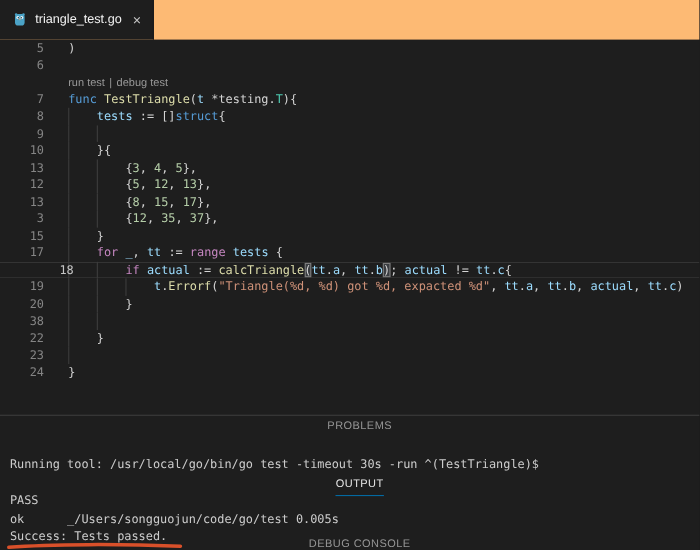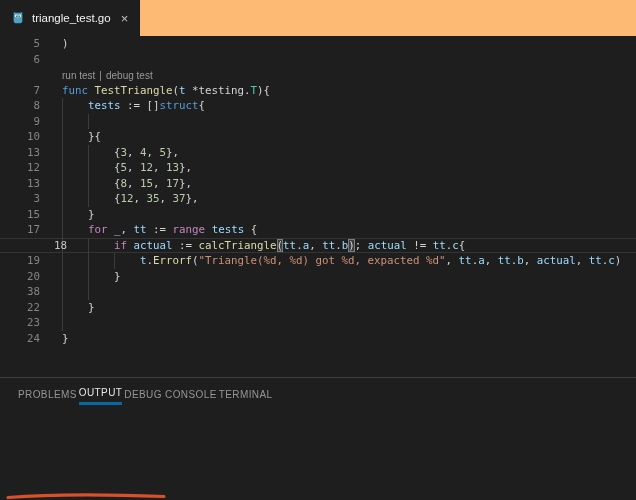--- a/index.html
+++ b/index.html
@@ -47,24 +47,24 @@
   .lensrow { position:relative; height:15.5px; line-height:15.5px; }
   .lens { position:absolute; left:62px; font-family:"Liberation Sans",sans-serif;
     font-size:10px; color:var(--c-codelens,#999); top:1px; }
   .lens a { color:var(--c-codelens,#999); text-decoration:none; cursor:pointer; }
   .lens .sep { padding:0 4px; }
 
   
   .panel { position:absolute; top:377px; left:0; right:0; bottom:0;
     background:#1e1e1e; border-top:1px solid #3e3e3e; }
   .panel-tabs { display:flex; align-items:center; height:32px;
-    padding-left:18px; gap:2px; }
+    padding-left:18px; gap:34px;flex-direction:column; }
   .ptab { font-size:10px; letter-spacing:.4px; color:#969696;
     cursor:pointer; padding:4px 0; }
-  .ptab.active { color:#e7e7e7; border-bottom:3px solid #0369a1; }
+  .ptab.active { color:#e7e7e7; border-bottom:1px solid #0369a1; }
 
   .output { position:absolute; top:36px; left:9px; right:0; bottom:0;
     font-family:"DejaVu Sans Mono", monospace; font-size:10.8px;
     color:#cccccc; }
   .oline { height:16.5px; line-height:16.5px; white-space:pre; }
 
   .marker-underline { position:absolute; left:6px; top:114px;
     pointer-events:none; }
 </style>
 </head>
@@ -112,16 +112,23 @@
     <div class="row"><span class="ln">24</span><span class="codetxt"><span class="df">}</span></span></div>
   </div>
 
 <div class="panel">
   <div class="panel-tabs">
     <span class="ptab">PROBLEMS</span>
     <span class="ptab active">OUTPUT</span>
     <span class="ptab">DEBUG CONSOLE</span>
     <span class="ptab">TERMINAL</span>
   </div>
+  <div class="output" id="output-lines">
+      <div class="oline">Running tool: /usr/local/go/bin/go test -timeout 30s -run ^(TestTriangle)$</div>
+      <div class="oline"></div>
+      <div class="oline">PASS</div>
+      <div class="oline">ok      _/Users/songguojun/code/go/test 0.005s</div>
+      <div class="oline">Success: Tests passed.</div>
+    </div>
   <svg class="marker-underline" width="162" height="8" viewBox="0 0 162 8">
     <path d="M2 5.5 C 40 2.5, 105 2.5, 158 4.5" fill="none" stroke="var(--c-marker,#d9502a)" stroke-width="3.2" stroke-linecap="round"></path>
   </svg>
 </div>
 
 </body></html>

